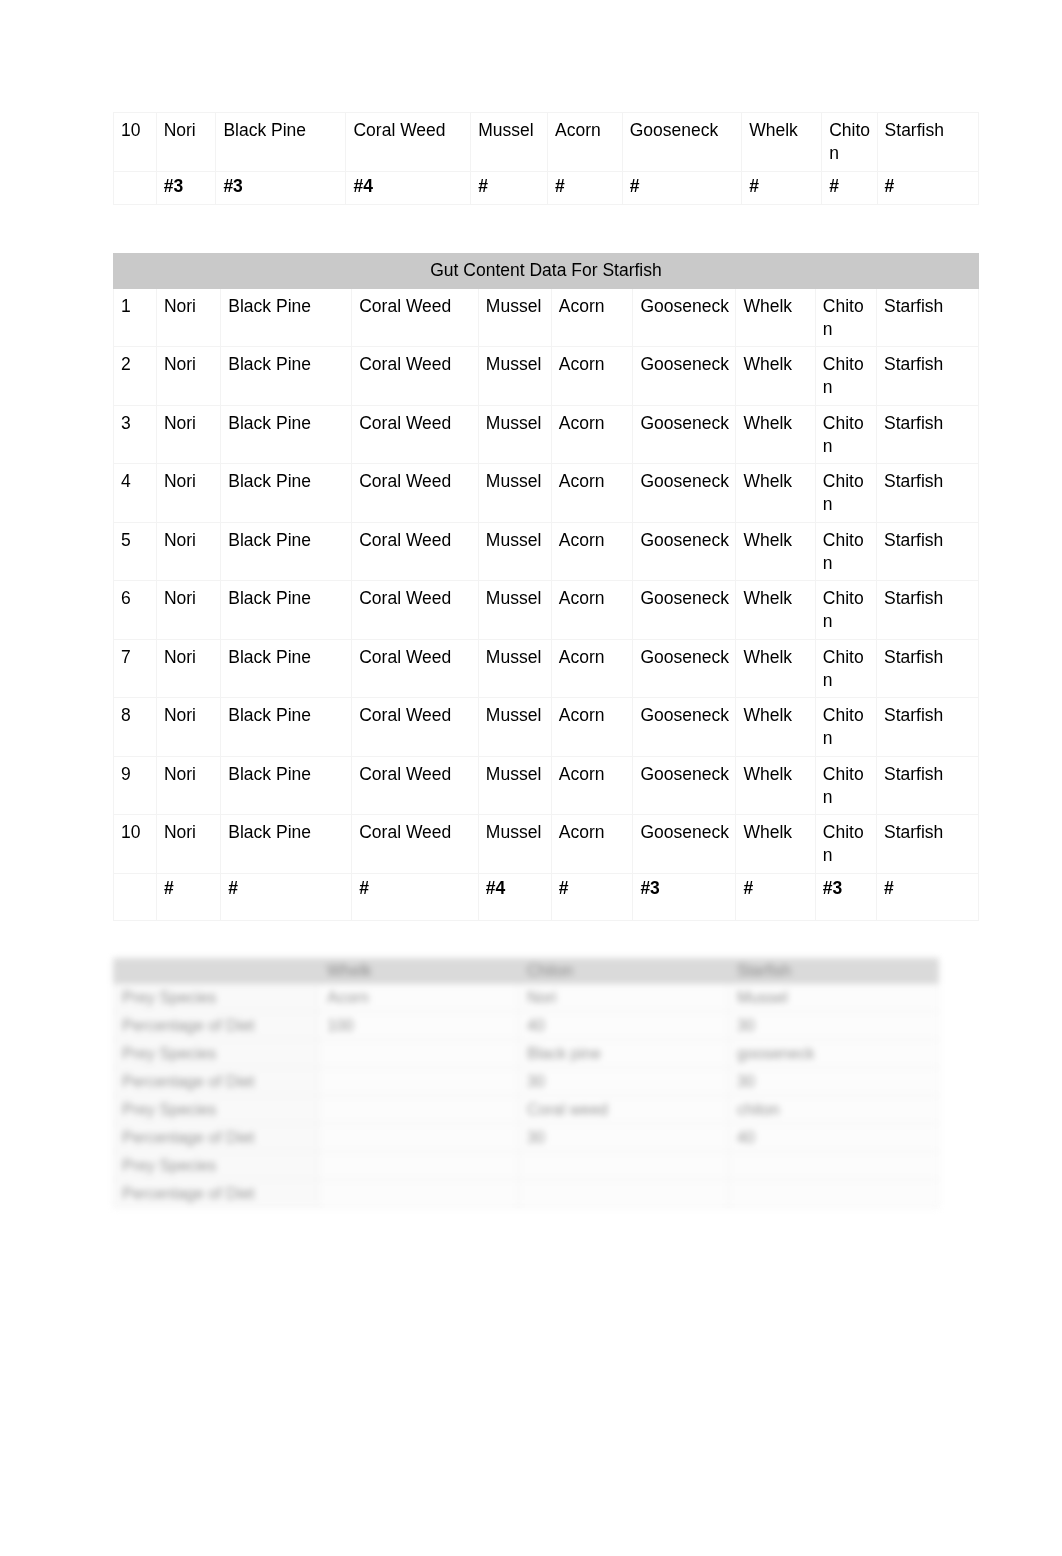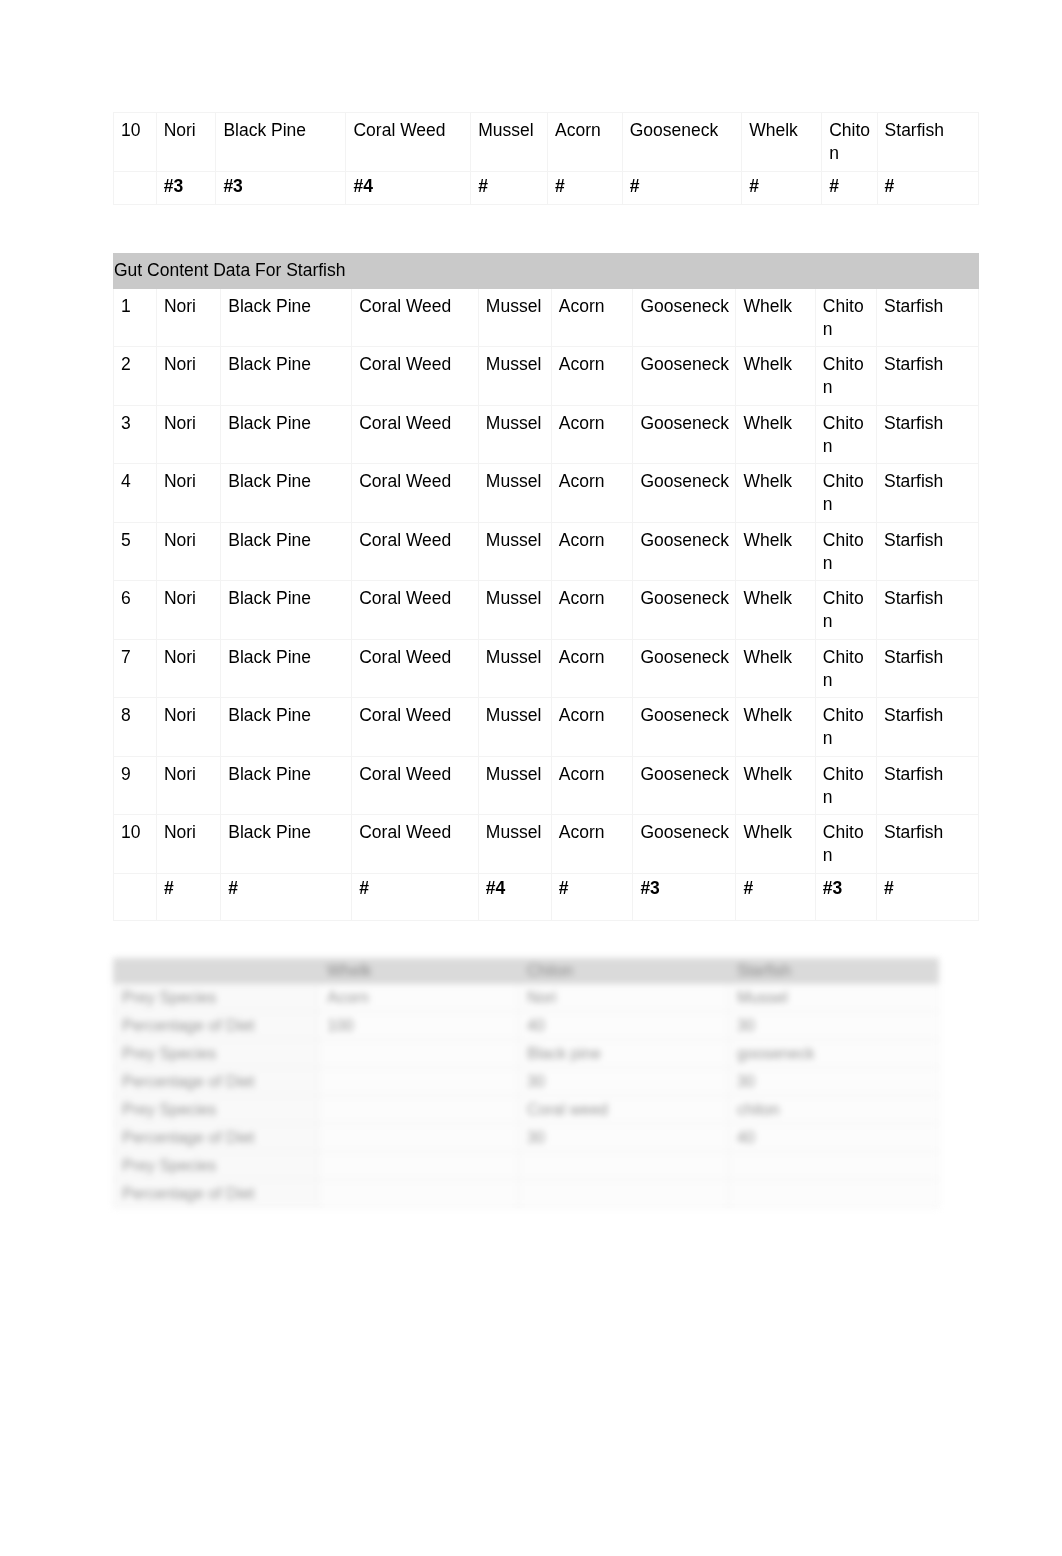--- a/index.html
+++ b/index.html
@@ -42,20 +42,21 @@
     overflow-wrap: break-word;
   }
   .gut-table tr.tally td {
     font-weight: bold;
     padding-top: 3px;
     padding-bottom: 7px;
   }
   .caption-row th {
     background: #c9c9c9;
     border: 1px solid #c9c9c9;
+    text-align: center;
     font-weight: normal;
     font-size: 17.5px;
     padding: 5px 0 6px 0;
   }
 
   
   #table-one {
     left: 113px;
     top: 112px;
     width: 866px;

